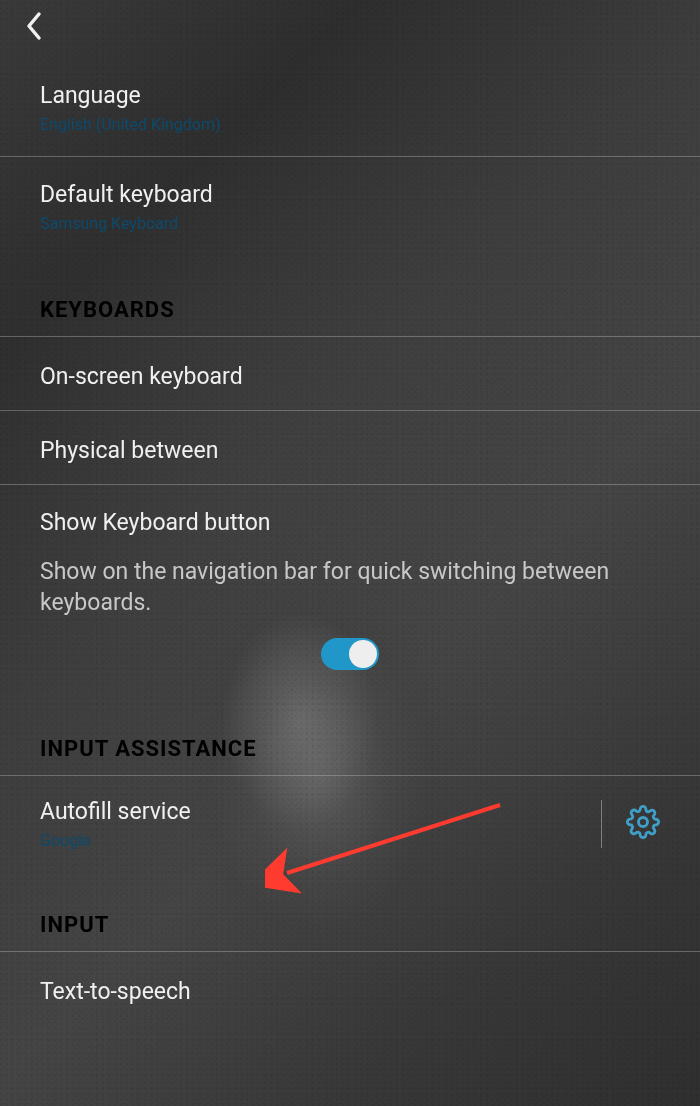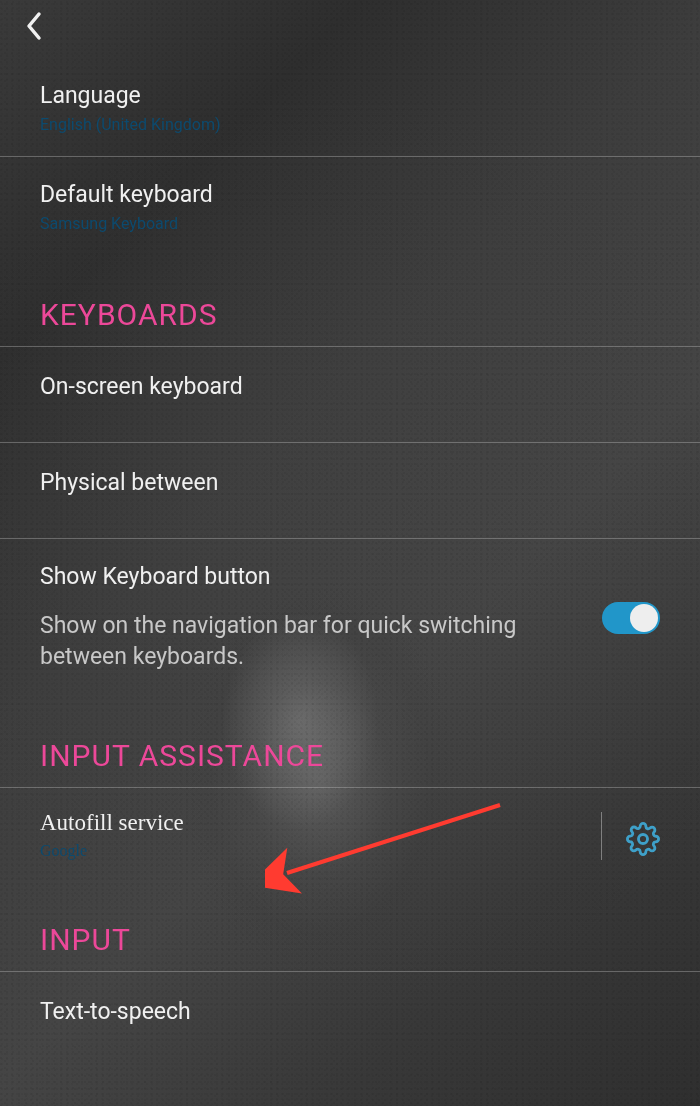--- a/index.html
+++ b/index.html
@@ -80,27 +80,27 @@
     .setting-value {
       font-size: 16px;
       color: #0c4a6e;
       font-weight: 400;
     }
     .section-header {
       padding: 42px 40px 14px 40px;
       border-bottom: 1px solid rgba(200,200,200,0.35);
     }
     .section-header-label {
-      font-size: 30px;
-      font-weight: 400;
+      font-size: 22px;
+      font-weight: 700;
       letter-spacing: 1px;
-      color: #ec4899;
+      color: #000000;
     }
     .simple-item {
-      padding: 26px 40px 42px 40px;
+      padding: 26px 40px 20px 40px;
       border-bottom: 1px solid rgba(200,200,200,0.35);
     }
     .simple-item .setting-title {
       margin-bottom: 0;
     }
     .toggle-item {
       padding: 24px 40px 24px 40px;
       border-bottom: 1px solid rgba(200,200,200,0.35);
       display: flex;
       align-items: center;
@@ -132,22 +132,21 @@
       top: 2px;
       width: 28px;
       height: 28px;
       border-radius: 50%;
       background: #eeeeee;
     }
     .autofill-item {
       padding: 22px 40px 20px 40px;
       border-bottom: 1px solid rgba(200,200,200,0.35);
       display: flex;
-      align-items: flex-end;
-      font-family: Liberation Serif, serif;
+      align-items: center;
     }
     .autofill-main {
       flex: 1;
     }
     .vsep {
       width: 1px;
       height: 48px;
       background: rgba(200,200,200,0.5);
       margin: 0 24px 0 12px;
     }
@@ -196,21 +195,21 @@
   </div>
 
   <div class="simple-item">
     <div class="setting-title">On-screen keyboard</div>
   </div>
 
   <div class="simple-item">
     <div class="setting-title">Physical between</div>
   </div>
 
-  <div class="toggle-item" style="border-bottom:none;">
+  <div class="toggle-item" style="border-bottom:none;flex-direction:column;">
     <div class="toggle-text">
       <div class="setting-title">Show Keyboard button</div>
       <div class="toggle-desc">Show on the navigation bar for quick switching between keyboards.</div>
     </div>
     <div class="toggle on"></div>
   </div>
 
   <div class="section-header">
     <div class="section-header-label">INPUT ASSISTANCE</div>
   </div>

